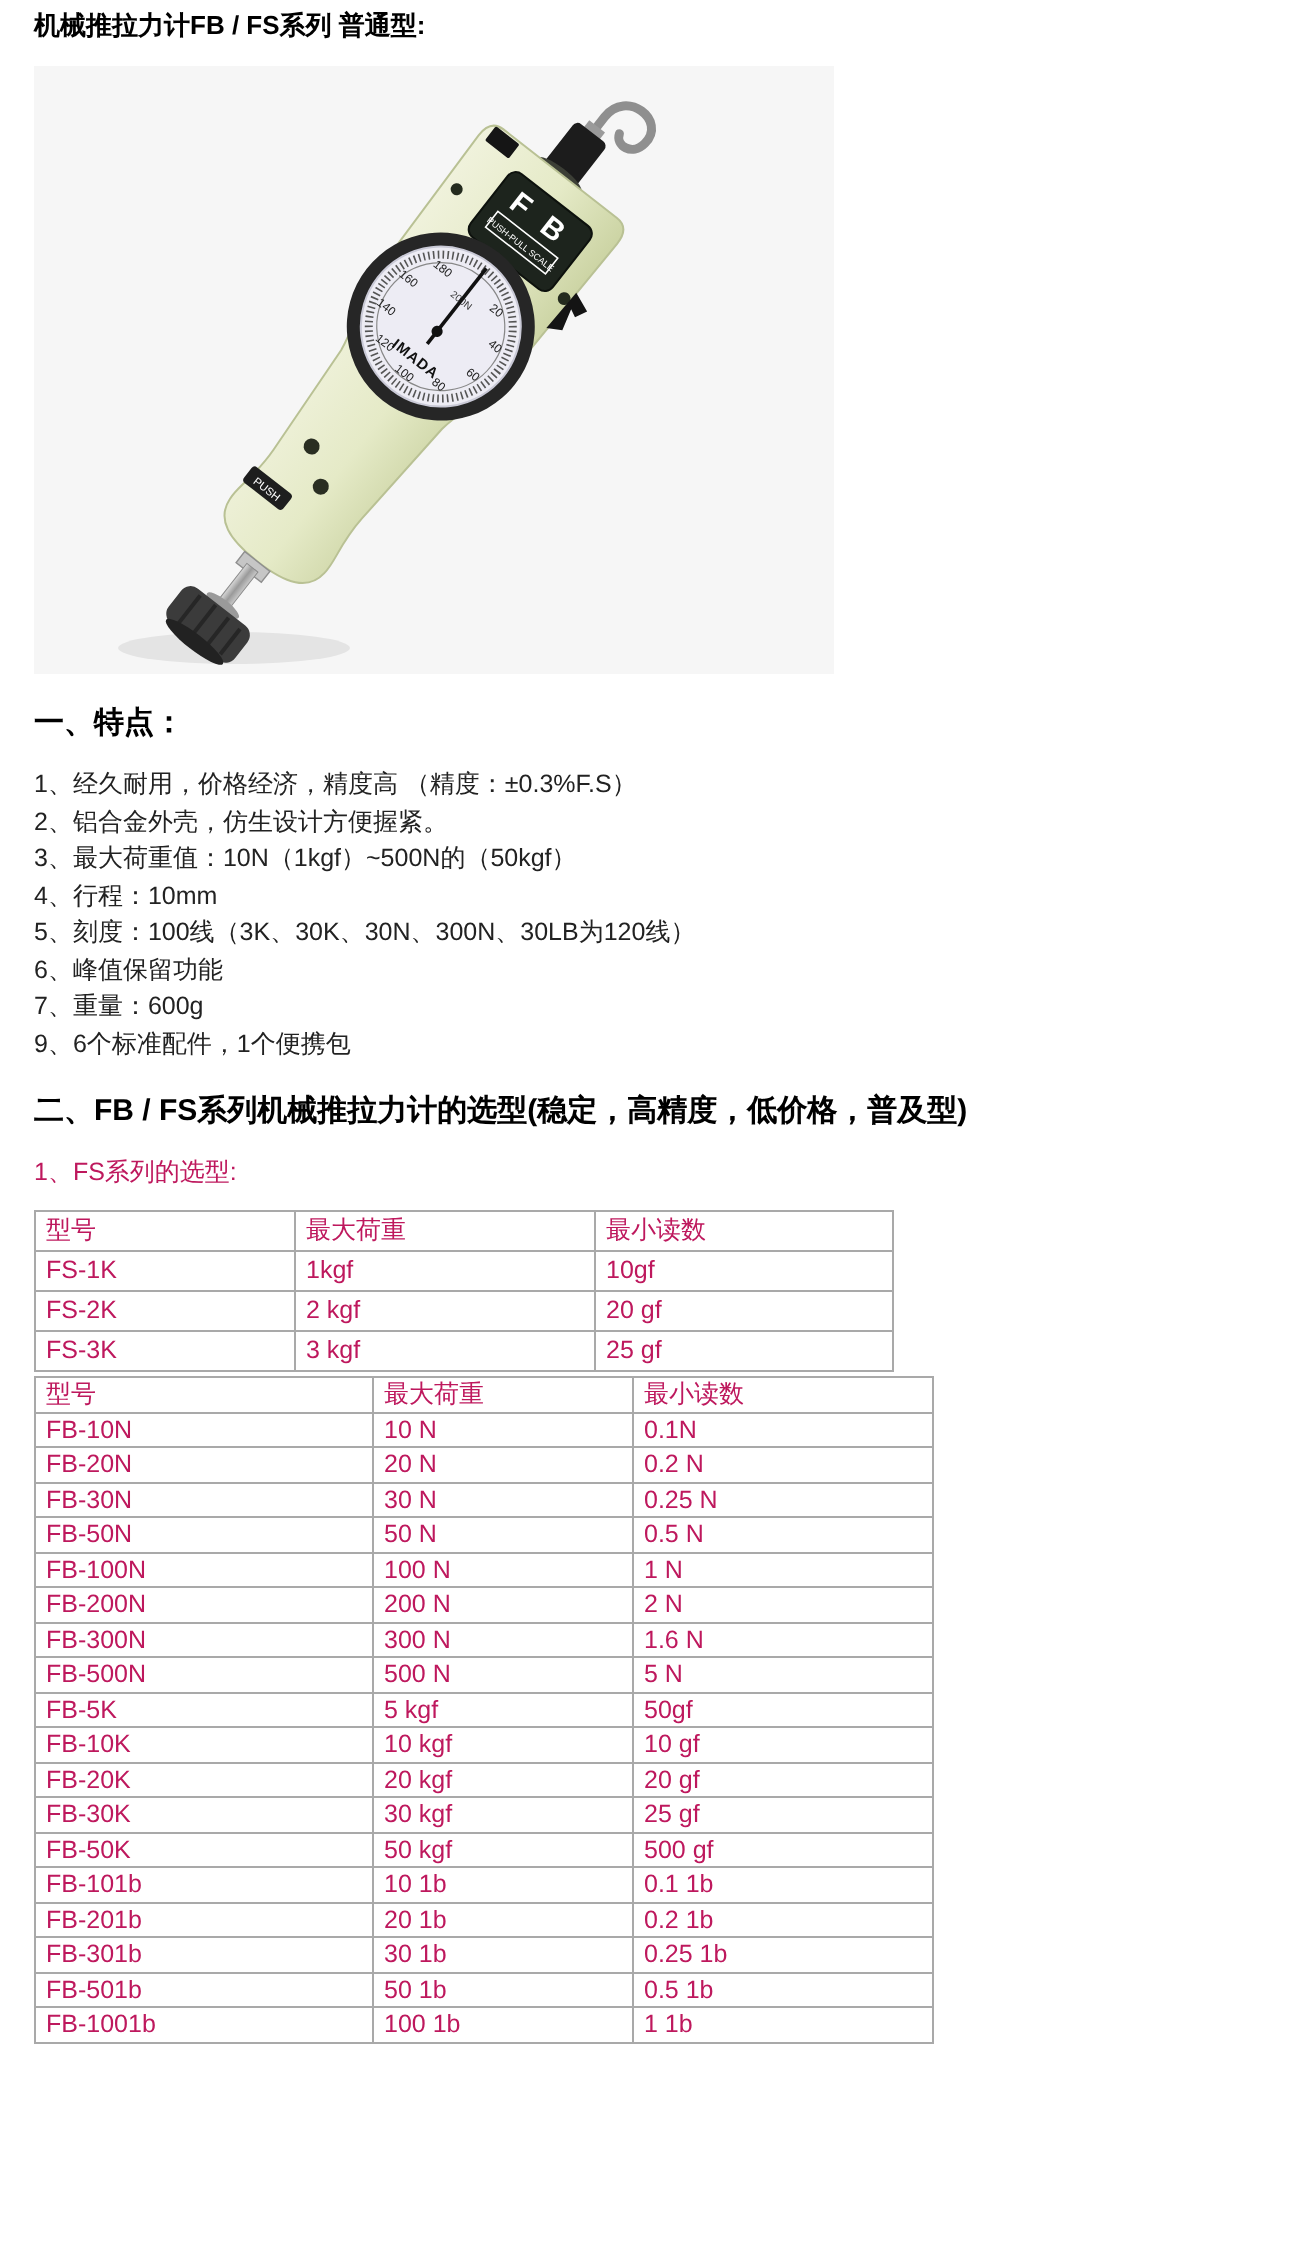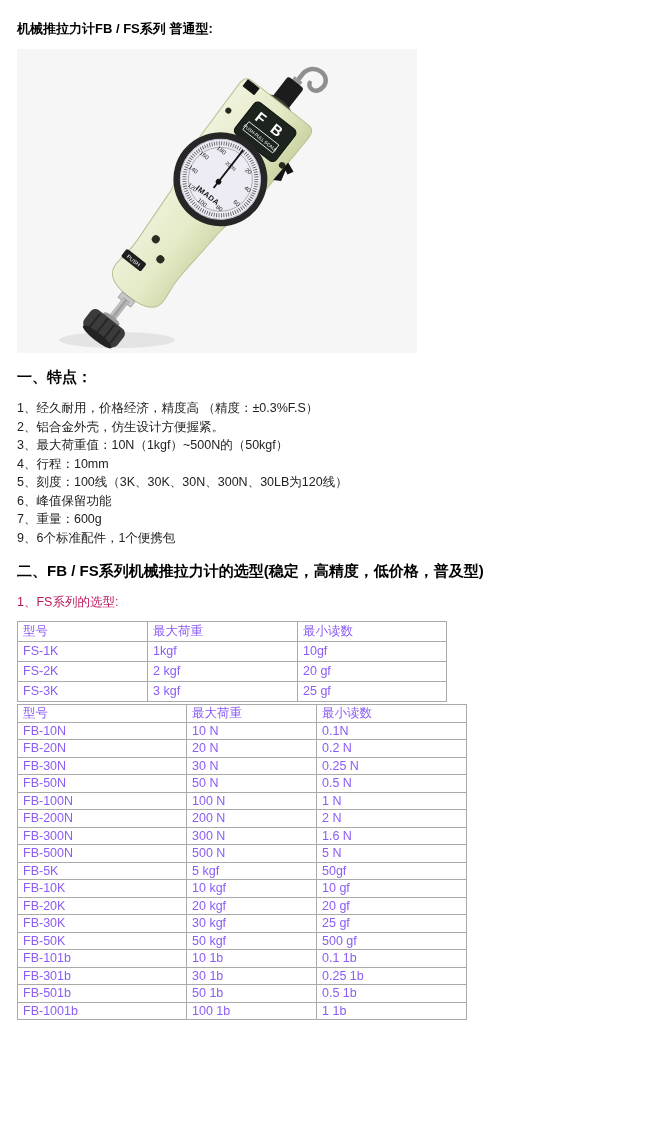--- a/index.html
+++ b/index.html
@@ -1,28 +1,28 @@
 <!DOCTYPE html>
 <html><head>
 <meta charset="utf-8">
 <style>
   html,body{margin:0;padding:0;}
   body{
     width:652px;height:1123px;background:#ffffff;
     font-family:"Liberation Sans","DejaVu Sans",sans-serif;
     color:#1f1f1f;overflow:hidden;
   }
-  .page{padding:20px 0 0 17px;}
+  .page{padding:4px 0 0 17px;}
   .title{font-size:13px;font-weight:bold;color:#000;margin:0 0 11px 0;}
   .photo{width:400px;height:304px;background:#f6f6f6;margin:0 0 13px 0;}
   .h2{font-size:15px;font-weight:bold;color:#000;margin:15px 0 11px 0;}
   .features{margin:12px 0 4px 0;}
   .feature{font-size:12.5px;line-height:18.5px;color:#222;}
   .sublabel{font-size:12.5px;color:#be185d;margin:13px 0 10px 0;}
-  table{border-collapse:collapse;table-layout:fixed;font-size:12.5px;color:#8b5cf6;margin:0 0 2px 0;}
+  table{border-collapse:collapse;table-layout:fixed;font-size:12.5px;color:#be185d;margin:0 0 2px 0;}
   .fs-table{width:430px;}
   .fb-table{width:450px;}
   th,td{border:1px solid #a9a9a9;font-weight:normal;text-align:left;padding:2px 5px;line-height:15px;overflow:hidden;white-space:nowrap;}
   .fb-table th,.fb-table td{padding:1px 5px;line-height:14.5px;}
   .fs-table th:nth-child(1),.fs-table td:nth-child(1){width:119px;}
   .fs-table th:nth-child(2),.fs-table td:nth-child(2){width:139px;}
   .fb-table th:nth-child(1),.fb-table td:nth-child(1){width:158px;}
   .fb-table th:nth-child(2),.fb-table td:nth-child(2){width:119px;}
 </style>
 </head>
@@ -236,20 +236,25 @@
           <td>FB-50K</td>
           <td>50 kgf</td>
           <td>500 gf</td>
         </tr>
         <tr>
           <td>FB-101b</td>
           <td>10 1b</td>
           <td>0.1 1b</td>
         </tr>
         <tr>
+          <td>FB-201b</td>
+          <td>20 1b</td>
+          <td>0.2 1b</td>
+        </tr>
+        <tr>
           <td>FB-301b</td>
           <td>30 1b</td>
           <td>0.25 1b</td>
         </tr>
         <tr>
           <td>FB-501b</td>
           <td>50 1b</td>
           <td>0.5 1b</td>
         </tr>
         <tr>

